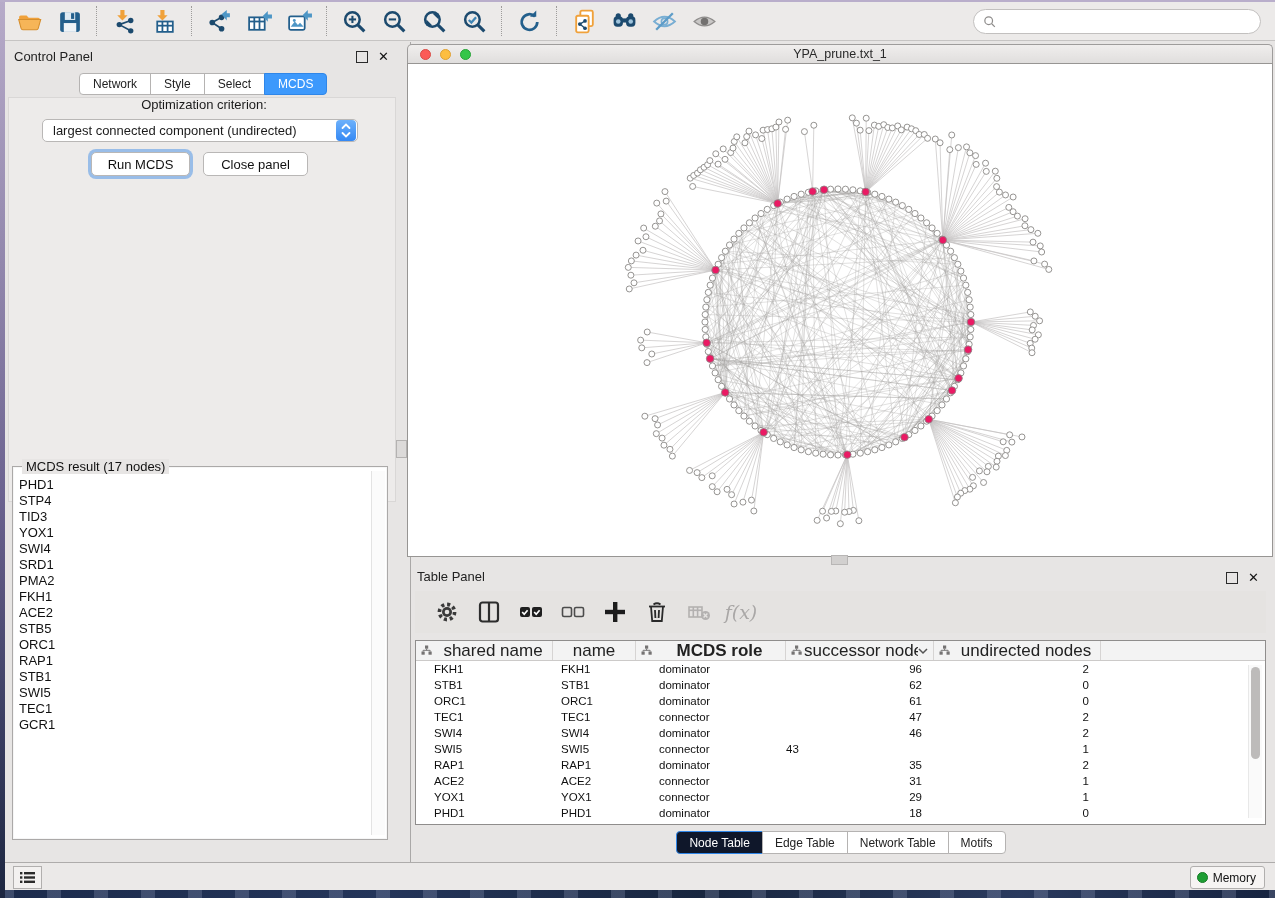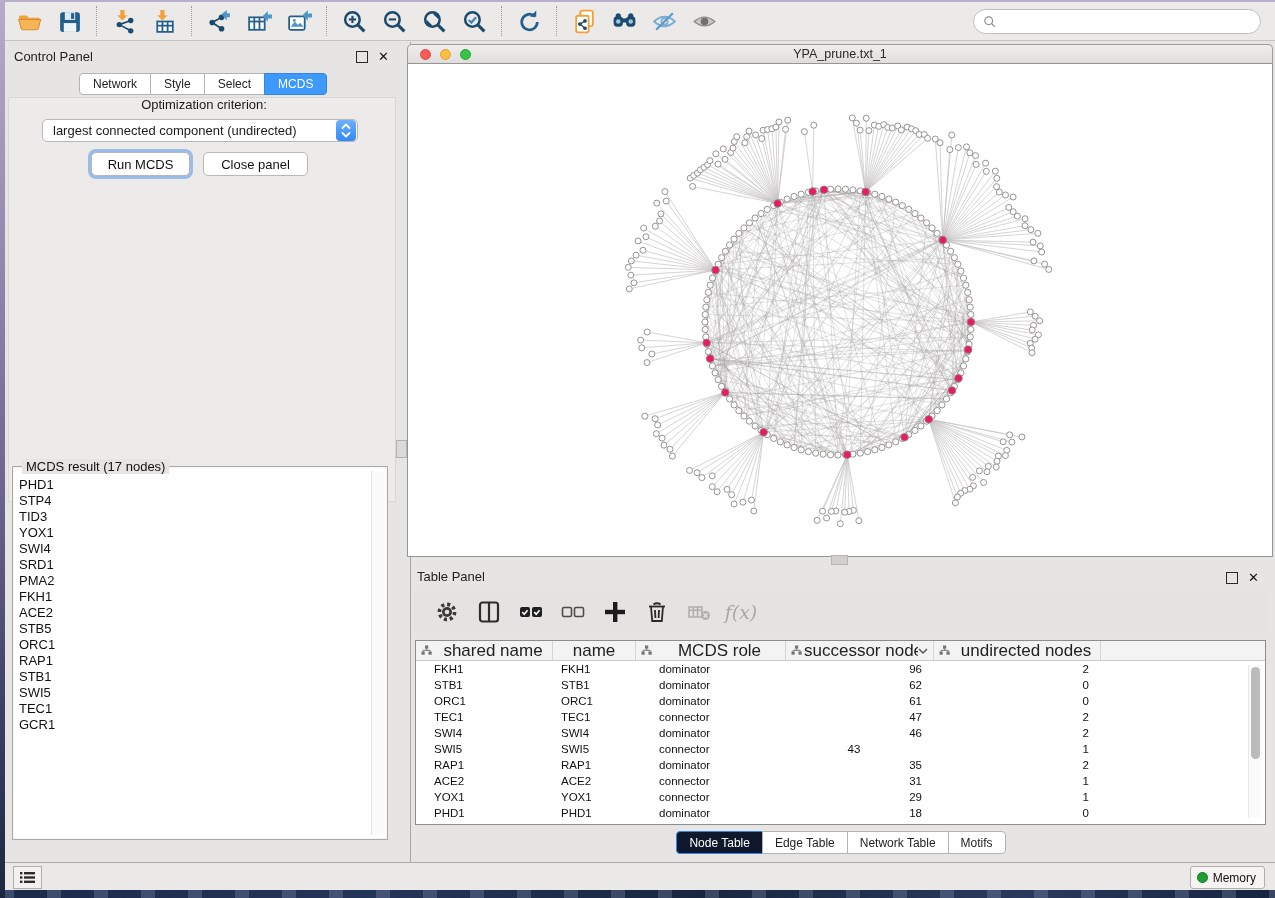--- a/index.html
+++ b/index.html
@@ -1208,21 +1208,21 @@
                 <rect x="0.5" y="6.5" width="3.2" height="3.2"></rect>
                 <rect x="7.5" y="6.5" width="3.2" height="3.2"></rect>
               </g>
               <path d="M5.6 3.7v1.6M2.1 6.5V5.3h7v1.2" stroke="#757373" stroke-width="1" fill="none"></path>
             </svg>
             <span class="lbl">shared name</span>
           </div>
           <div class="hcell" style="width: 83px;">
             <span class="lbl">name</span>
           </div>
-          <div class="hcell" style="width: 150px;">
+          <div class="hcell" style="width: 150px; font-weight: bold;">
             <svg class="hier" viewBox="0 0 11 11">
               <g fill="#757373">
                 <rect x="4" y="0.5" width="3.2" height="3.2"></rect>
                 <rect x="0.5" y="6.5" width="3.2" height="3.2"></rect>
                 <rect x="7.5" y="6.5" width="3.2" height="3.2"></rect>
               </g>
               <path d="M5.6 3.7v1.6M2.1 6.5V5.3h7v1.2" stroke="#757373" stroke-width="1" fill="none"></path>
             </svg>
             <span class="lbl">MCDS role</span>
           </div>
@@ -1286,21 +1286,21 @@
             <div class="tcell" style="width: 137px; text-align: left; padding-left: 18px;">SWI4</div>
             <div class="tcell" style="width: 83px; text-align: left; padding-left: 8px;">SWI4</div>
             <div class="tcell" style="width: 150px; text-align: left; padding-left: 23px;">dominator</div>
             <div class="tcell" style="width: 148px; text-align: right; padding-right: 12px;">46</div>
             <div class="tcell" style="width: 167px; text-align: right; padding-right: 12px;">2</div>
           </div>
           <div class="trow">
             <div class="tcell" style="width: 137px; text-align: left; padding-left: 18px;">SWI5</div>
             <div class="tcell" style="width: 83px; text-align: left; padding-left: 8px;">SWI5</div>
             <div class="tcell" style="width: 150px; text-align: left; padding-left: 23px;">connector</div>
-            <div class="tcell" style="width: 148px; text-align: center; padding-right: 12px;">43</div>
+            <div class="tcell" style="width: 148px; text-align: left; padding-right: 12px;">43</div>
             <div class="tcell" style="width: 167px; text-align: right; padding-right: 12px;">1</div>
           </div>
           <div class="trow">
             <div class="tcell" style="width: 137px; text-align: left; padding-left: 18px;">RAP1</div>
             <div class="tcell" style="width: 83px; text-align: left; padding-left: 8px;">RAP1</div>
             <div class="tcell" style="width: 150px; text-align: left; padding-left: 23px;">dominator</div>
             <div class="tcell" style="width: 148px; text-align: right; padding-right: 12px;">35</div>
             <div class="tcell" style="width: 167px; text-align: right; padding-right: 12px;">2</div>
           </div>
           <div class="trow">

